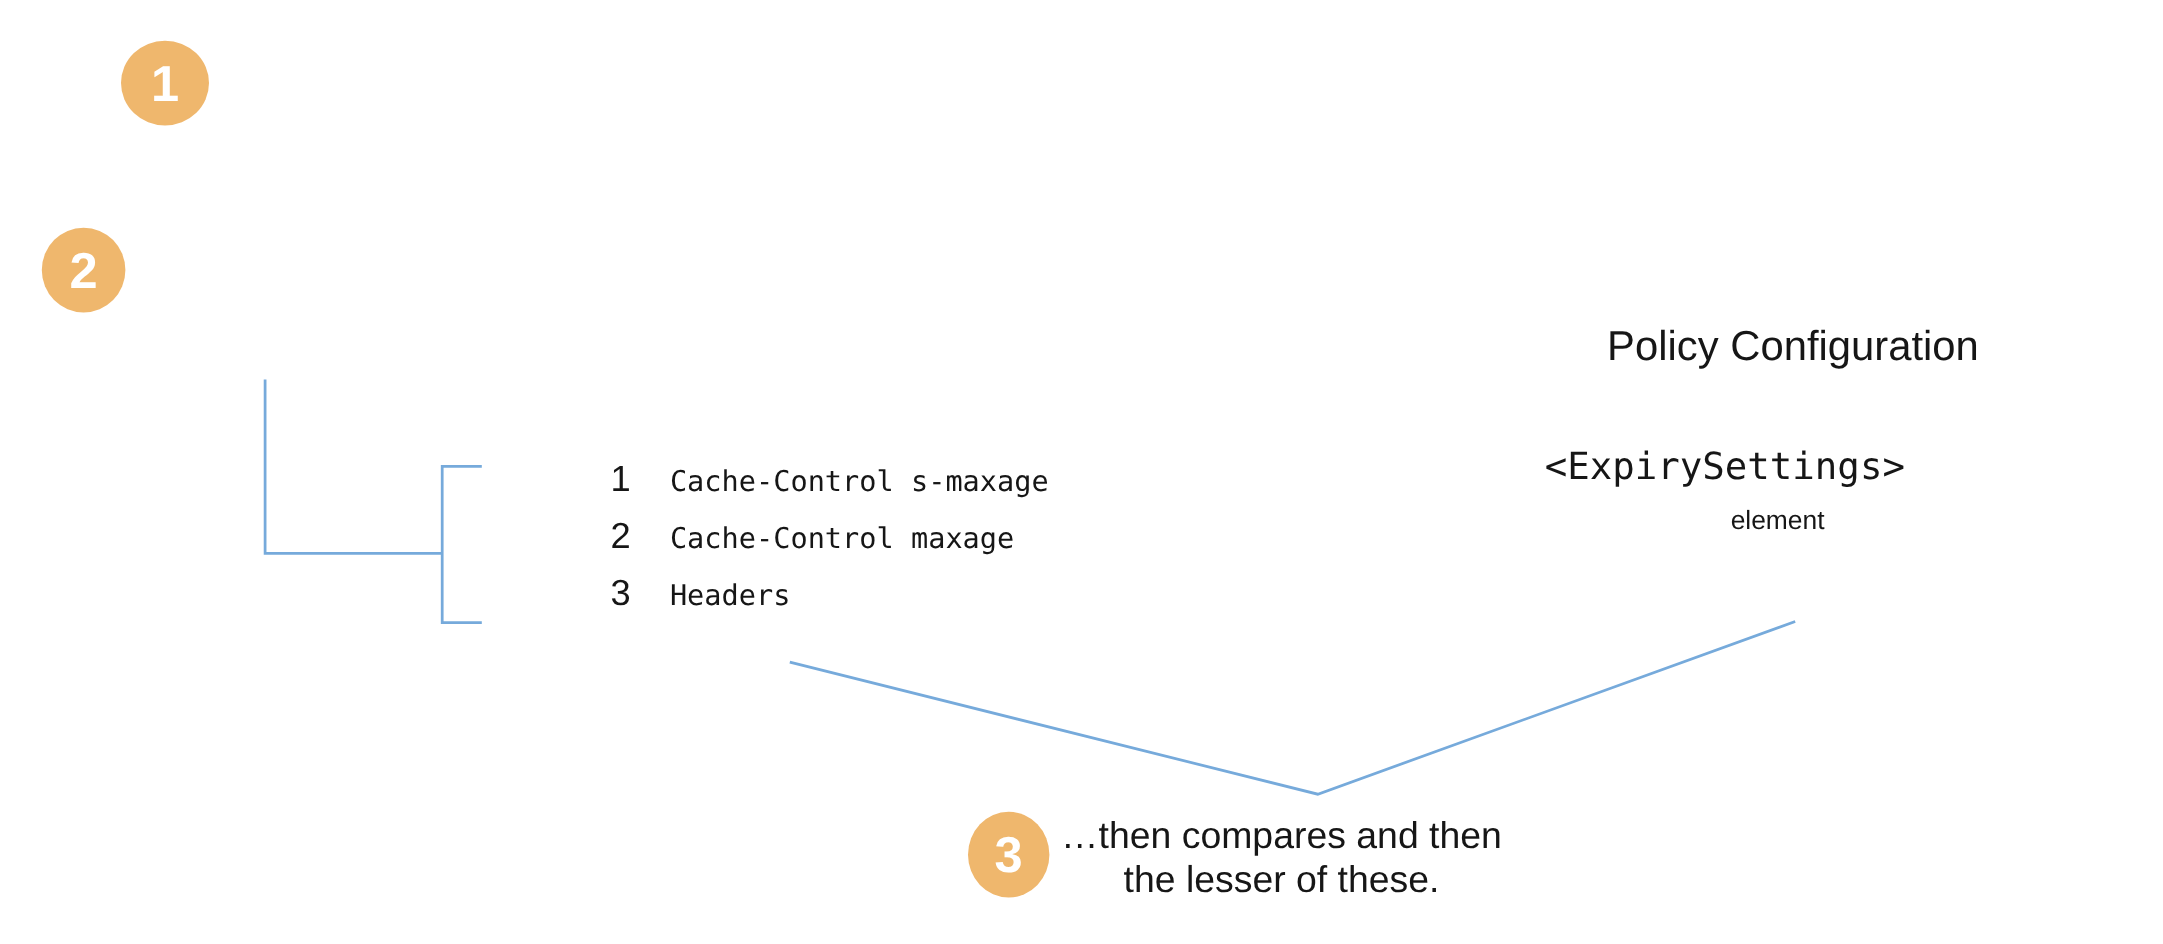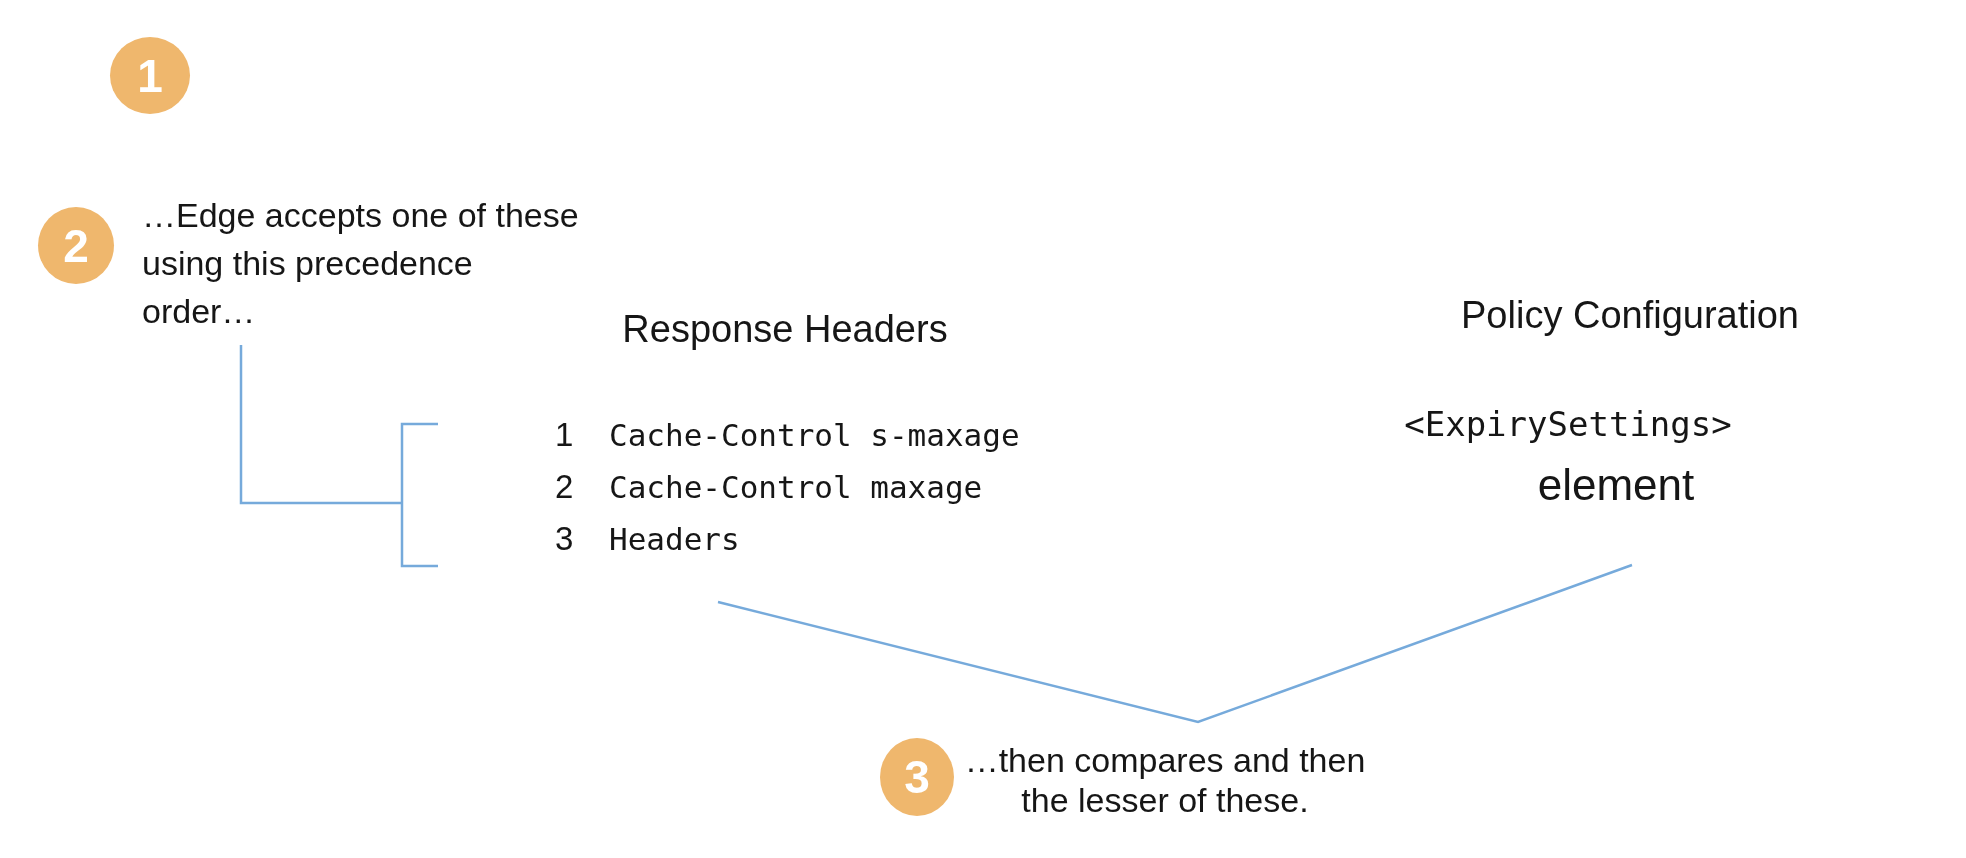--- a/index.html
+++ b/index.html
@@ -25,24 +25,24 @@
 
   .step2-text { position:absolute; left:142px; top:191px; font-size:34px; line-height:48px; white-space:nowrap; }
 
   .col-heading { position:absolute; font-size:38px; text-align:center; white-space:nowrap; }
   .heading-response { left:555px;  top:308px; width:460px; }
   .heading-policy   { left:1400px; top:294px; width:460px;text-align:center; }
 
   .header-list { position:absolute; left:555px; top:416px; }
   .header-list .row { display:flex; align-items:baseline; height:52px; }
   .header-list .rank { font-size:33px; width:32px; flex:0 0 32px; }
-  .header-list .hdr  { font-size:31px; white-space:nowrap; margin-left:22px; }
+  .header-list .hdr  { font-size:26px; white-space:nowrap; margin-left:22px; }
 
   .expiry-code    { position:absolute; left:1356px; top:404px; width:424px; text-align:center; font-size:34px; white-space:nowrap; }
-  .expiry-caption { position:absolute; left:1404px; top:460px; width:424px; text-align:center; font-size:44px; }
+  .expiry-caption { position:absolute; left:1404px; top:460px; width:424px; text-align:center; font-size:24px; }
 
   .step3-text { position:absolute; left:945px; top:740px; width:440px; text-align:center; font-size:34px; line-height:40px; }
 </style>
 </head>
 <body>
 
 <div class="canvas">
 
   <svg class="connectors" width="1966" height="858" viewBox="0 0 1966 858">
 
@@ -53,27 +53,21 @@
     <polyline points="718,602 1198,722 1632,565" fill="none" stroke="#76AADB" stroke-width="2.5"></polyline>
   </svg>
 
   <div class="badge badge-1">
     <span>1</span>
   </div>
 
   <div class="badge badge-2">
     <span>2</span>
   </div>
-  <div class="step2-text">
-    <div>…Edge accepts one of these</div>
-    <div>using this precedence</div>
-    <div>order…</div>
-  </div>
 
-  <div class="col-heading heading-response">Response Headers</div>
 
   <div class="header-list">
     <div class="row">
       <span class="rank">1</span>
       <span class="hdr mono">Cache-Control s-maxage</span>
     </div>
     <div class="row">
       <span class="rank">2</span>
       <span class="hdr mono">Cache-Control maxage</span>
     </div>

